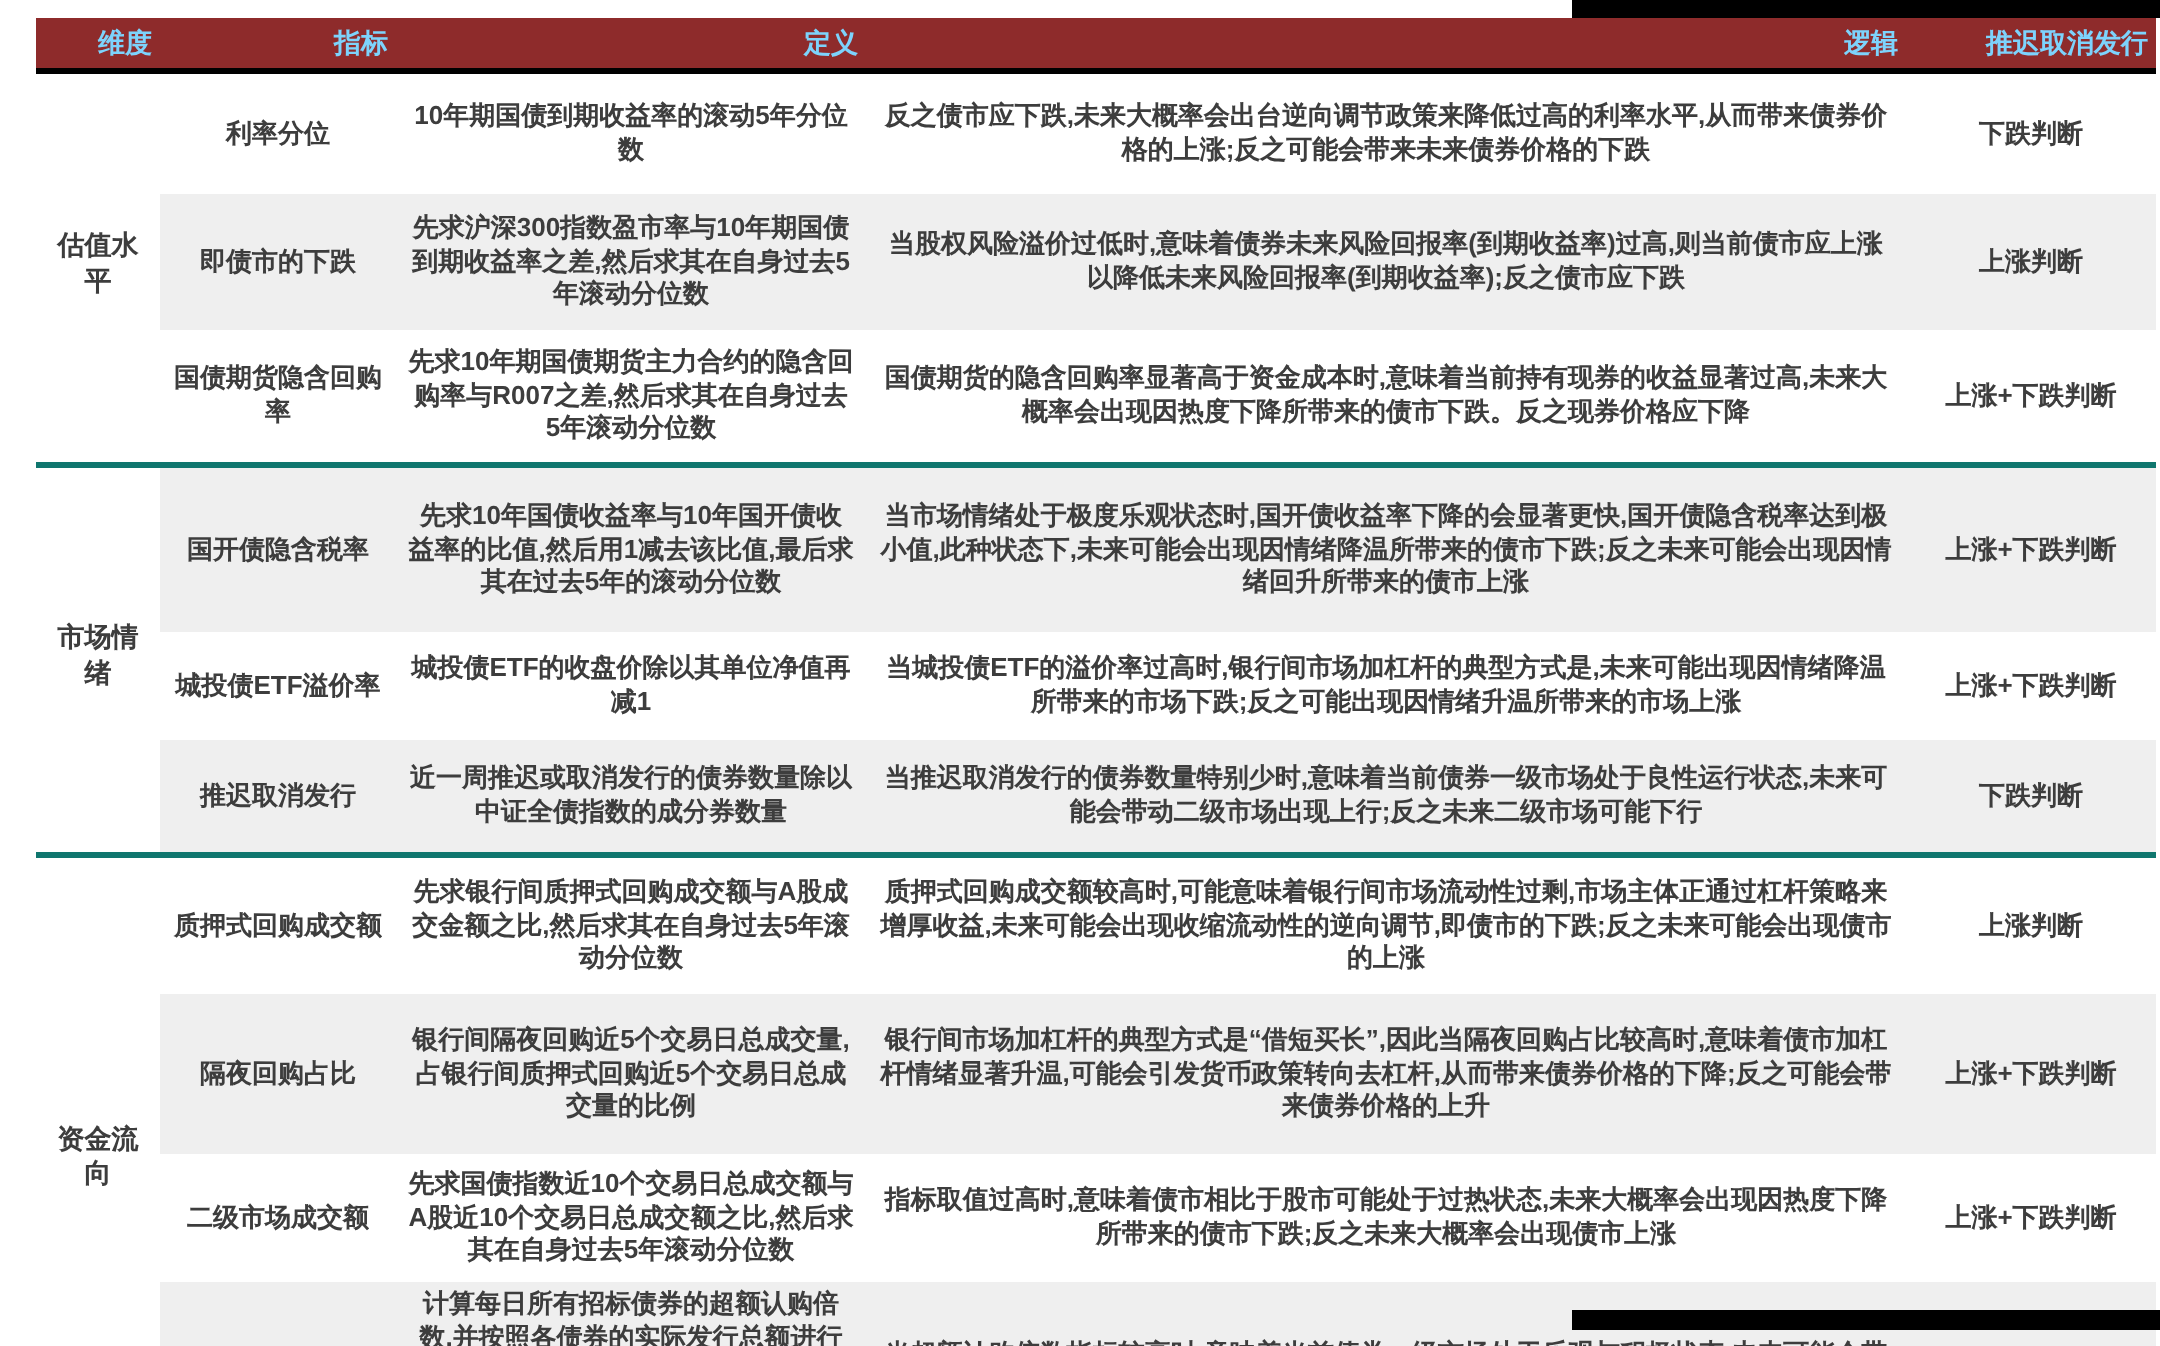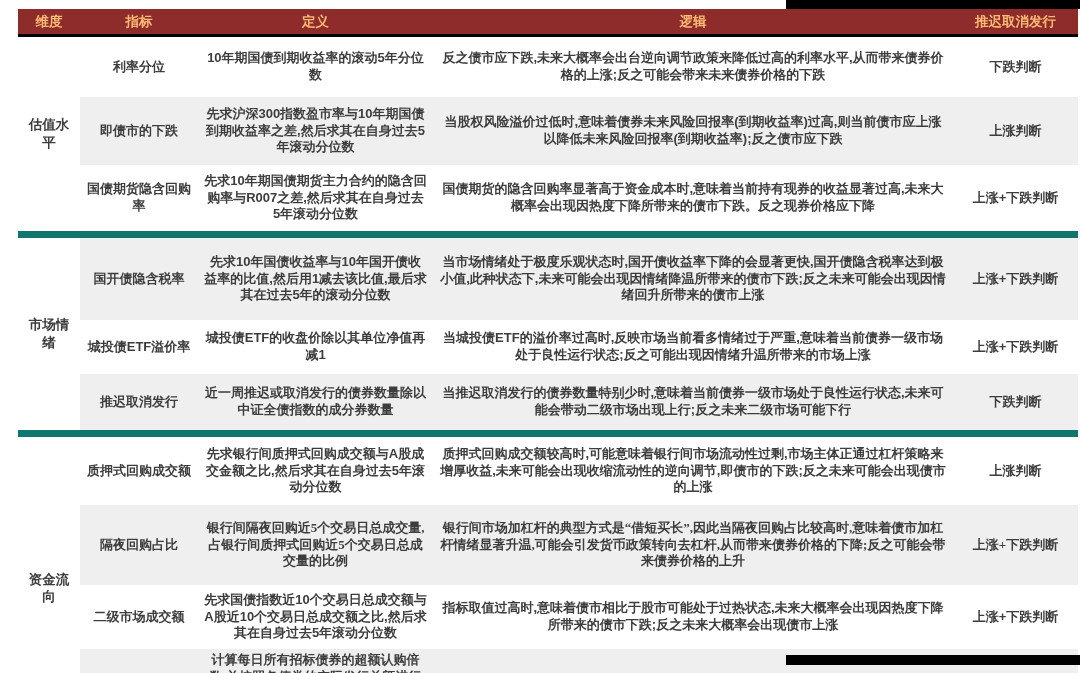--- a/index.html
+++ b/index.html
@@ -12,37 +12,37 @@
   .redaction{position:absolute;background:#000;}
   .redaction.top{left:786px;top:0;width:294px;height:9px;}
   .redaction.bottom{left:786px;top:655px;width:294px;height:10px;}
 
   table.ind{
     position:absolute;left:18px;top:9px;width:1060px;
     border-collapse:collapse;table-layout:fixed;
     font-size:13px;font-weight:bold;color:#3d3d3d;
   }
   table.ind th{
-    background:#8e2b2b;color:#fdba74;font-size:13.5px;font-weight:bold;
-    height:23px;padding:1px 4px;text-align:center;vertical-align:middle;
+    background:#8e2b2b;color:#7dd3fc;font-size:13.5px;font-weight:bold;
+    height:23px;padding:1px 4px;text-align:right;vertical-align:middle;
     border-bottom:3px solid #000;
   }
   table.ind td{
     text-align:center;vertical-align:middle;
     padding:3px 6px;line-height:1.3;
   }
-  td.dim{background:#ffffff;font-size:13.5px;}
+  td.dim{background:#ffffff;font-size:13.5px;font-family:Liberation Mono, monospace;}
   tr.shade td.c{background:#efefef;}
-  tr.gstart td{border-top:7px solid #0f766e;}
+  tr.gstart td{border-top:3px solid #0f766e;}
   tr.last td{border-bottom:2.5px solid #000;}
   td.dim.bb{border-bottom:2.5px solid #000;}
   
   tr.r1 td{height:54px;}  tr.r2 td{height:62px;}  tr.r3 td{height:60px;}
   tr.r4 td{height:76px;}  tr.r5 td{height:48px;}  tr.r6 td{height:50px;}
-  tr.r7 td{height:62px;text-align:center;}  tr.r8 td{height:74px;font-family:Liberation Serif, serif;}  tr.r9 td{height:58px;}
+  tr.r7 td{height:62px;text-align:center;}  tr.r8 td{height:74px;}  tr.r9 td{height:58px;}
   tr.r10 td{height:84px;}
 </style>
 </head>
 <body>
 
 <div class="stage">
 
   <div class="redaction top"></div>
 
   <table class="ind">
@@ -87,21 +87,21 @@
       <tr class="r4 shade gstart">
         <td class="dim" rowspan="3">市场情绪</td>
         <td class="c">国开债隐含税率</td>
         <td class="c">先求10年国债收益率与10年国开债收益率的比值,然后用1减去该比值,最后求其在过去5年的滚动分位数</td>
         <td class="c">当市场情绪处于极度乐观状态时,国开债收益率下降的会显著更快,国开债隐含税率达到极小值,此种状态下,未来可能会出现因情绪降温所带来的债市下跌;反之未来可能会出现因情绪回升所带来的债市上涨</td>
         <td class="c">上涨+下跌判断</td>
       </tr>
       <tr class="r5">
         <td class="c">城投债ETF溢价率</td>
         <td class="c">城投债ETF的收盘价除以其单位净值再减1</td>
-        <td class="c">当城投债ETF的溢价率过高时,反映市场当前看多情绪过于严重,意味着当前债券一级市场处于良性运行状态;反之可能出现因情绪升温所带来的市场上涨</td>
+        <td class="c">当城投债ETF的溢价率过高时,银行间市场加杠杆的典型方式是,未来可能出现因情绪降温所带来的市场下跌;反之可能出现因情绪升温所带来的市场上涨</td>
         <td class="c">上涨+下跌判断</td>
       </tr>
       <tr class="r6 shade">
         <td class="c">推迟取消发行</td>
         <td class="c">近一周推迟或取消发行的债券数量除以中证全债指数的成分券数量</td>
         <td class="c">当推迟取消发行的债券数量特别少时,意味着当前债券一级市场处于良性运行状态,未来可能会带动二级市场出现上行;反之未来二级市场可能下行</td>
         <td class="c">下跌判断</td>
       </tr>
 
       <tr class="r7 gstart">

